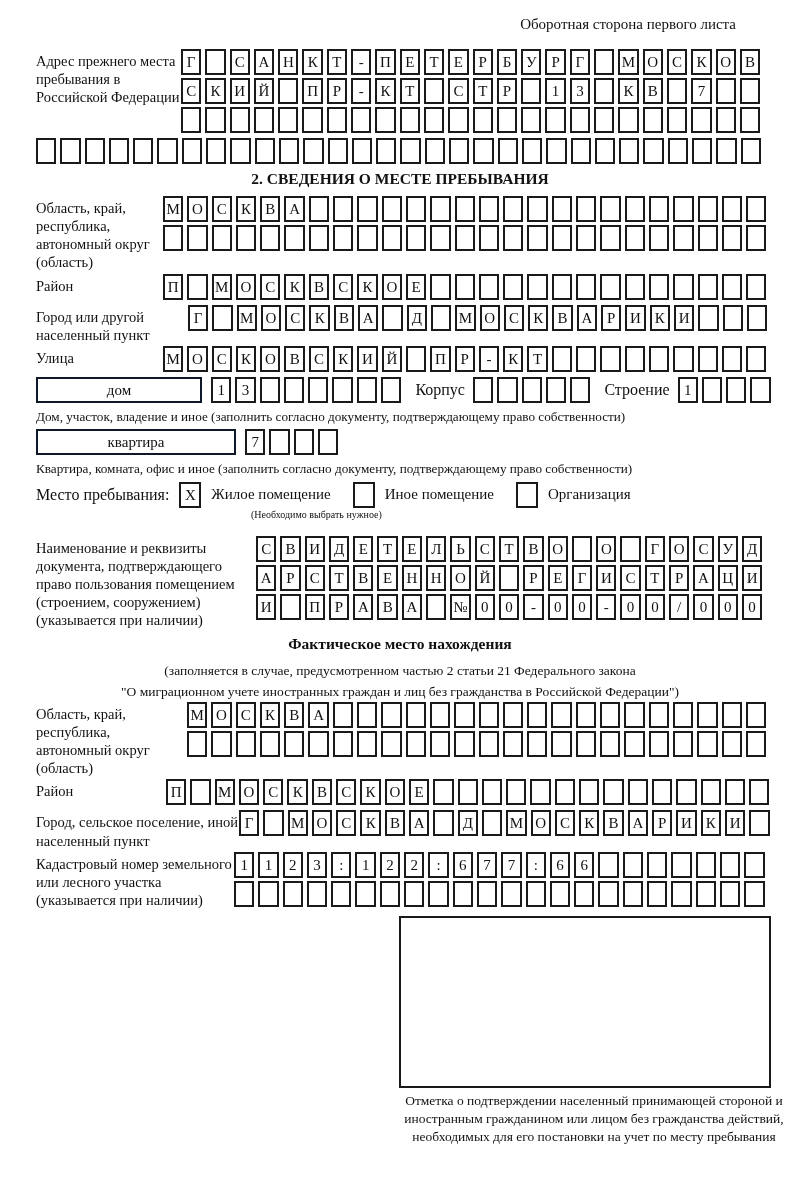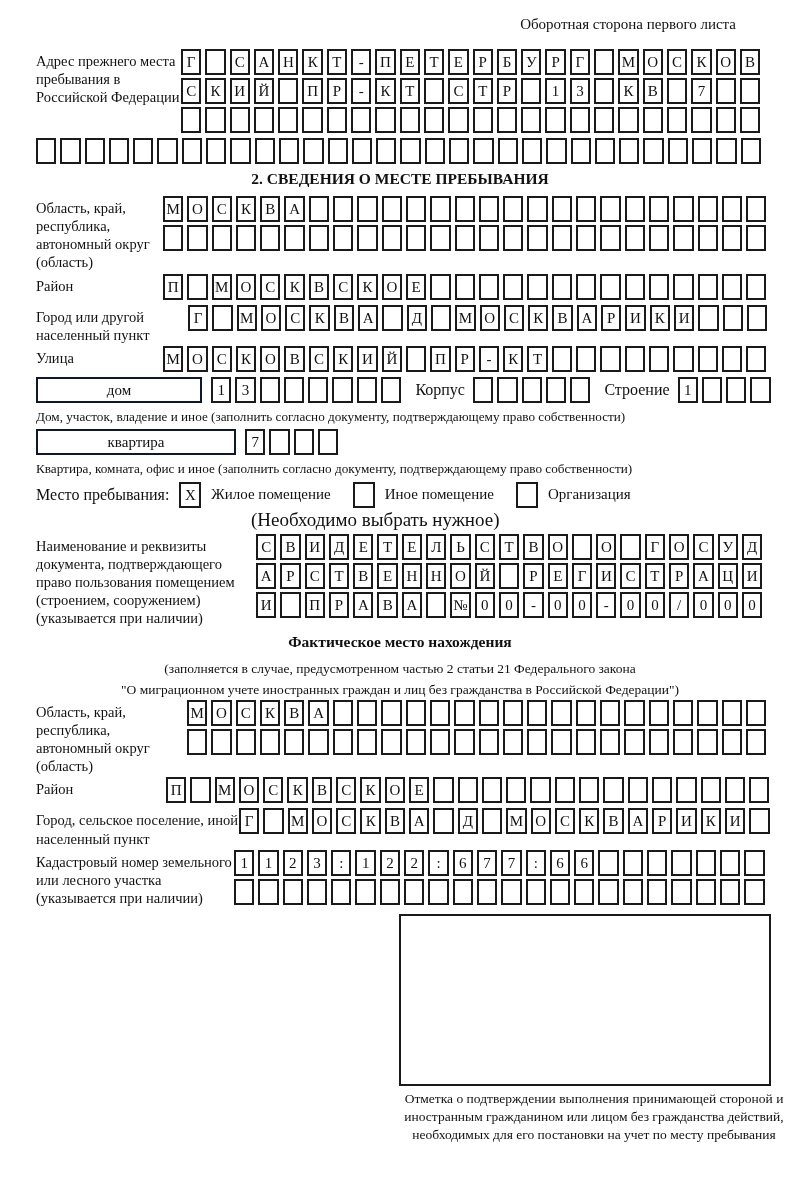--- a/index.html
+++ b/index.html
@@ -73,21 +73,21 @@
   .checkbox {
     display: inline-block;
     width: 22px; height: 26px;
     border: 2px solid #1a1a1a;
     text-align: center;
     font-size: 15px; line-height: 22px;
     margin-right: 10px;
     flex-shrink: 0;
   }
   .optlabel { font-size: 15px; margin-right: 22px; }
-  .hint { font-size: 19px; margin: 0 0 3px 215px; }
+  .hint { font-size: 10px; margin: 0 0 16px 215px; }
   .actual-caption { text-align: center; font-size: 13.5px; line-height: 1.5; }
   .stamp-box {
     width: 372px; height: 172px;
     border: 2px solid #1a1a1a;
     margin: 6px 0 4px 363px;
   }
   .stamp-caption {
     width: 412px;
     margin-left: 352px;
     text-align: center;
@@ -199,15 +199,15 @@
 
   <div class="frow">
     <div class="flabel w198">Кадастровый номер земельного или лесного участка (указывается при наличии)</div>
     <div class="boxcol">
       <div class="boxrow"><span class="cell">1</span><span class="cell">1</span><span class="cell">2</span><span class="cell">3</span><span class="cell">:</span><span class="cell">1</span><span class="cell">2</span><span class="cell">2</span><span class="cell">:</span><span class="cell">6</span><span class="cell">7</span><span class="cell">7</span><span class="cell">:</span><span class="cell">6</span><span class="cell">6</span><span class="cell"></span><span class="cell"></span><span class="cell"></span><span class="cell"></span><span class="cell"></span><span class="cell"></span><span class="cell"></span></div>
       <div class="boxrow"><span class="cell"></span><span class="cell"></span><span class="cell"></span><span class="cell"></span><span class="cell"></span><span class="cell"></span><span class="cell"></span><span class="cell"></span><span class="cell"></span><span class="cell"></span><span class="cell"></span><span class="cell"></span><span class="cell"></span><span class="cell"></span><span class="cell"></span><span class="cell"></span><span class="cell"></span><span class="cell"></span><span class="cell"></span><span class="cell"></span><span class="cell"></span><span class="cell"></span></div>
     </div>
   </div>
 
   <div class="stamp-box"></div>
-  <div class="stamp-caption">Отметка о подтверждении выполнения принимающей стороной и иностранным гражданином или лицом без гражданства действий, необходимых для его постановки на учет по месту пребывания</div>
+  <div class="stamp-caption">Отметка о подтверждении населенный принимающей стороной и иностранным гражданином или лицом без гражданства действий, необходимых для его постановки на учет по месту пребывания</div>
 
 </div>
 
 </body></html>

